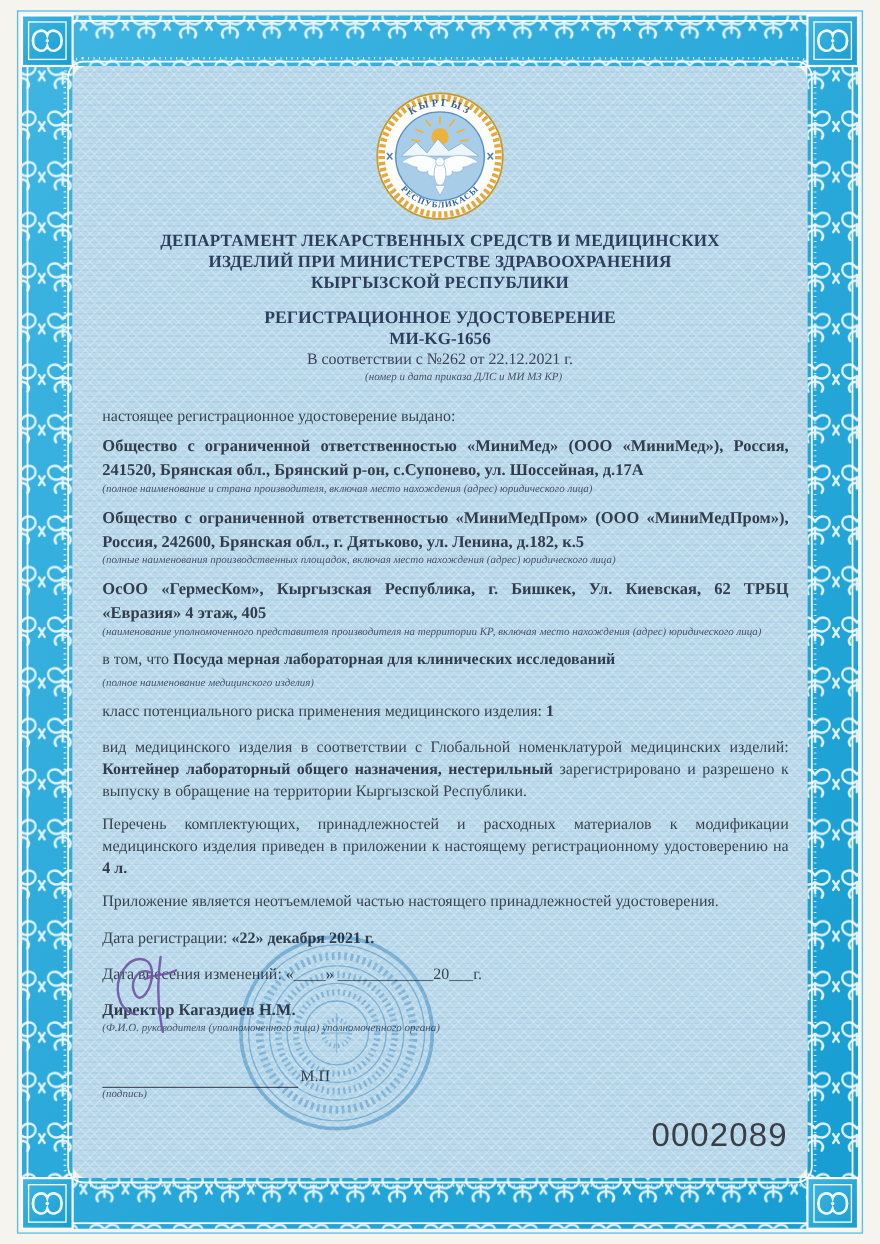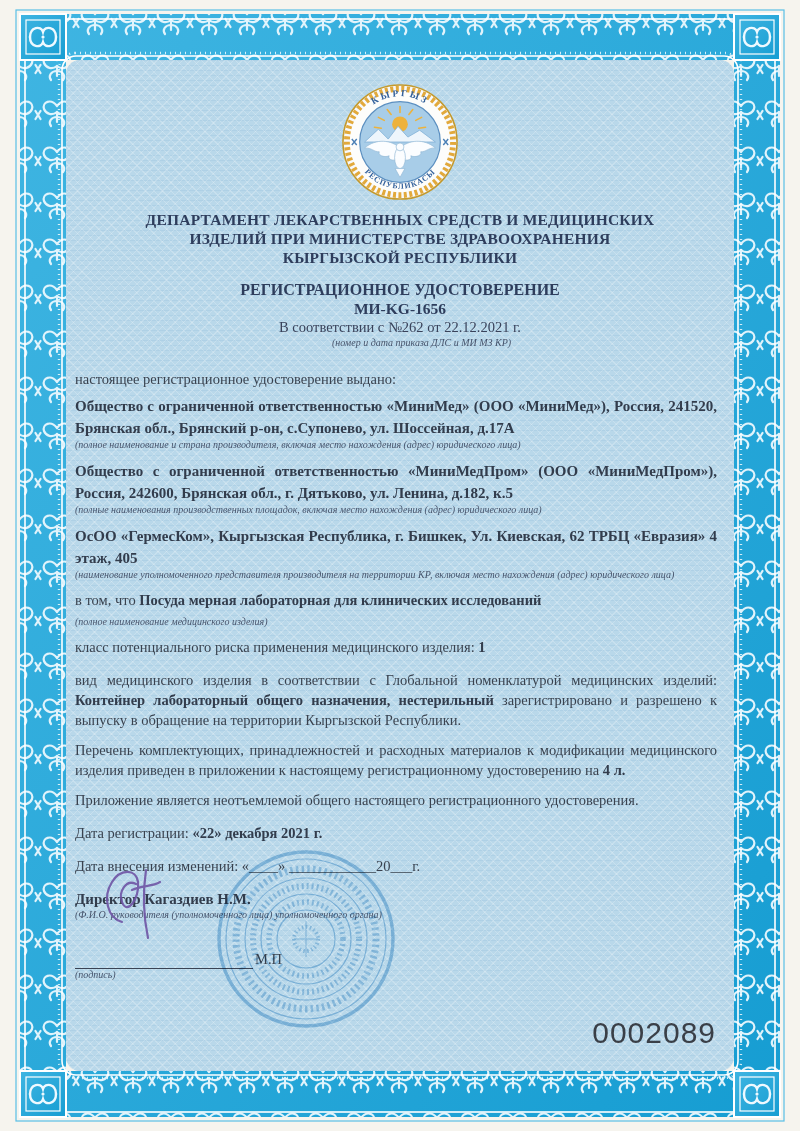--- a/index.html
+++ b/index.html
@@ -32,21 +32,21 @@
   .dept {
     font-weight:bold; font-size:15.5px; line-height:19px;
     white-space:pre-line; letter-spacing:.2px;
   }
   .doc-title { font-weight:bold; font-size:16px; margin-top:13px; line-height:19px; }
   .doc-number { font-weight:bold; font-size:15.5px; line-height:19px; }
   .accordance { font-size:14.5px; line-height:18px; color:#39425a; }
   .small-note { font-style:italic; font-size:10px; line-height:12px; color:#46536b; }
   .head .small-note { margin-top:1px;padding-left:43px; }
 
-  .content { padding:20px 17px 0 9px; font-size:14.5px; line-height:20px; }
+  .content { padding:20px 17px 0 27px; font-size:14.5px; line-height:20px; }
   .content p { margin:0 0 8px 0; }
   .p-bold { font-weight:bold; font-size:15px; line-height:22px; text-align:justify; color:#323c4c; margin-bottom:0 !important; }
   .p-note { margin:0 0 9px 0 !important;font-style:italic; }
   .p-just { text-align:justify; margin-bottom:10px !important; }
   .p-lead { margin-bottom:6px !important; }
   .p-gap  { margin-bottom:13px !important; }
   .b { font-weight:bold; color:#323c4c; }
 
   .director { font-weight:bold; font-size:15px; color:#323c4c; margin-bottom:0 !important; }
 
@@ -197,21 +197,21 @@
 
       <p class="p-lead"><span>в том, что </span><span class="b">Посуда мерная лабораторная для клинических исследований</span></p>
       <p class="small-note p-note">(полное наименование медицинского изделия)</p>
 
       <p class="p-gap"><span>класс потенциального риска применения медицинского изделия: </span><span class="b">1</span></p>
 
       <p class="p-just"><span>вид медицинского изделия в соответствии с Глобальной номенклатурой медицинских изделий: </span><span class="b">Контейнер лабораторный общего назначения, нестерильный</span><span> зарегистрировано и разрешено к выпуску в обращение на территории Кыргызской Республики.</span></p>
 
       <p class="p-just"><span>Перечень комплектующих, принадлежностей и расходных материалов к модификации медицинского изделия приведен в приложении к настоящему регистрационному удостоверению на </span><span class="b">4 л.</span></p>
 
-      <p class="p-gap">Приложение является неотъемлемой общего настоящего регистрационного удостоверения.</p>
+      <p class="p-gap">Приложение является неотъемлемой частью настоящего принадлежностей удостоверения.</p>
 
 
       <p class="p-gap"><span>Дата регистрации: </span><span class="b">«22» декабря 2021 г.</span></p>
 
       <p class="p-gap">Дата внесения изменений: «____» ____________20___г.</p>
 
       <p class="director">Директор Кагаздиев Н.М.</p>
       <p class="small-note p-note">(Ф.И.О. руководителя (уполномоченного лица) уполномоченного органа)</p>
 
       <div class="sig-row">

